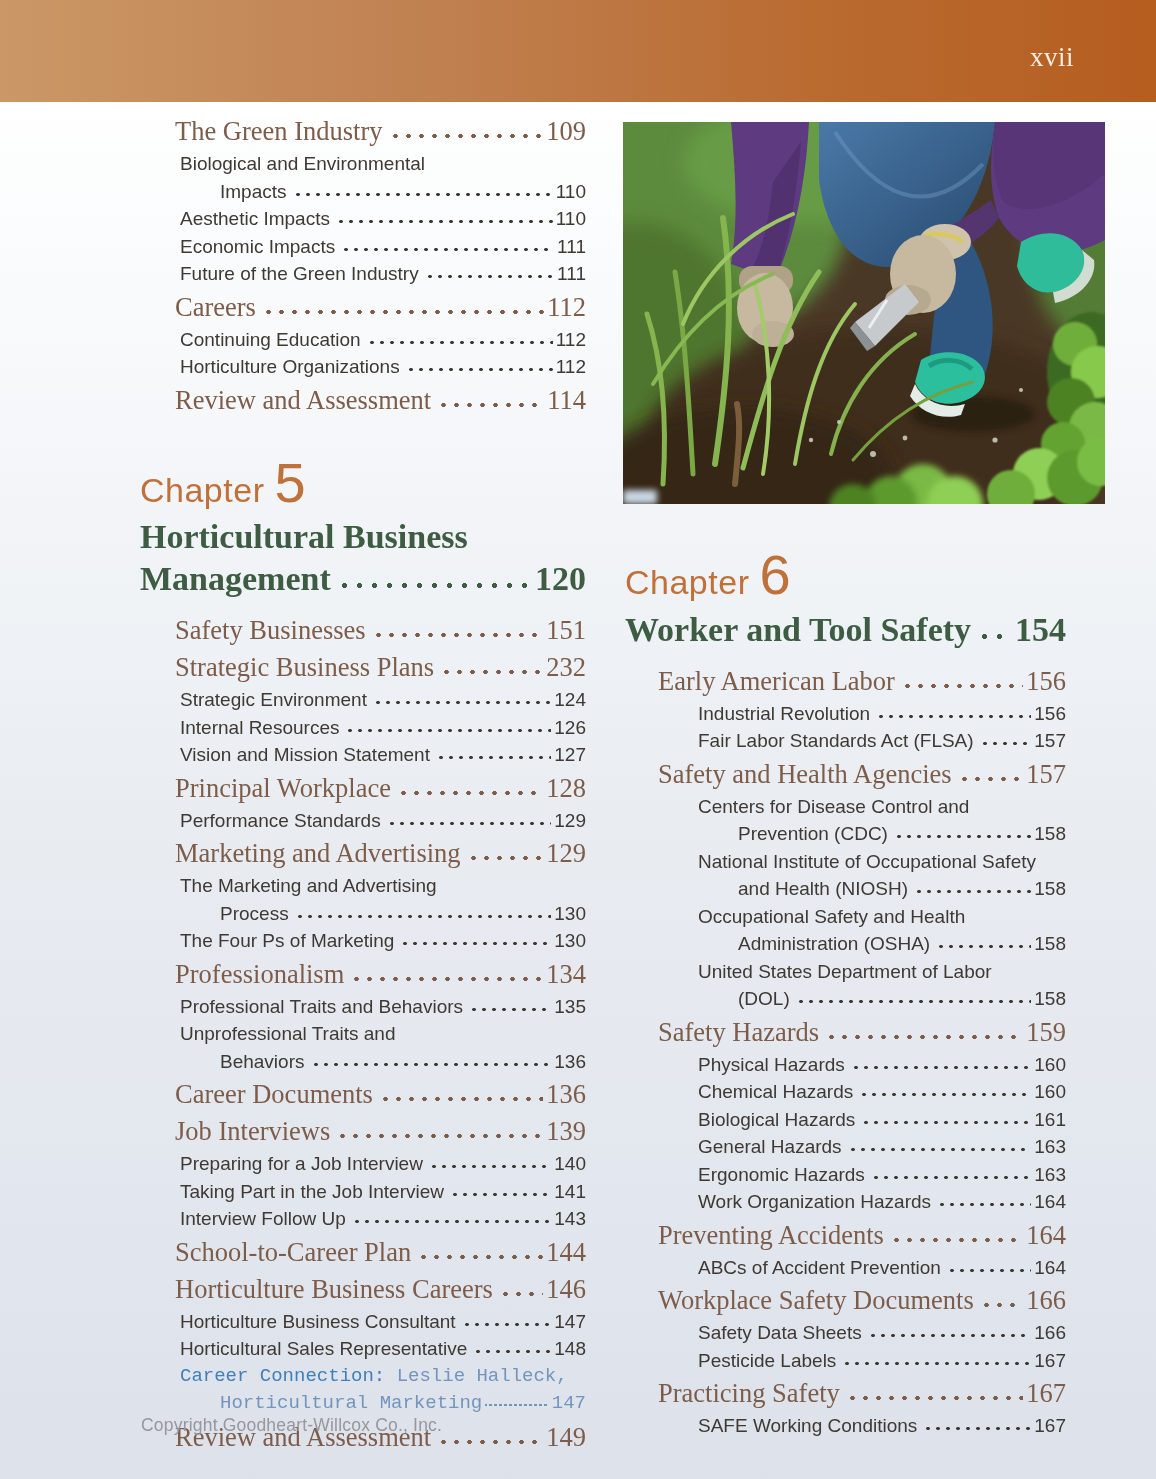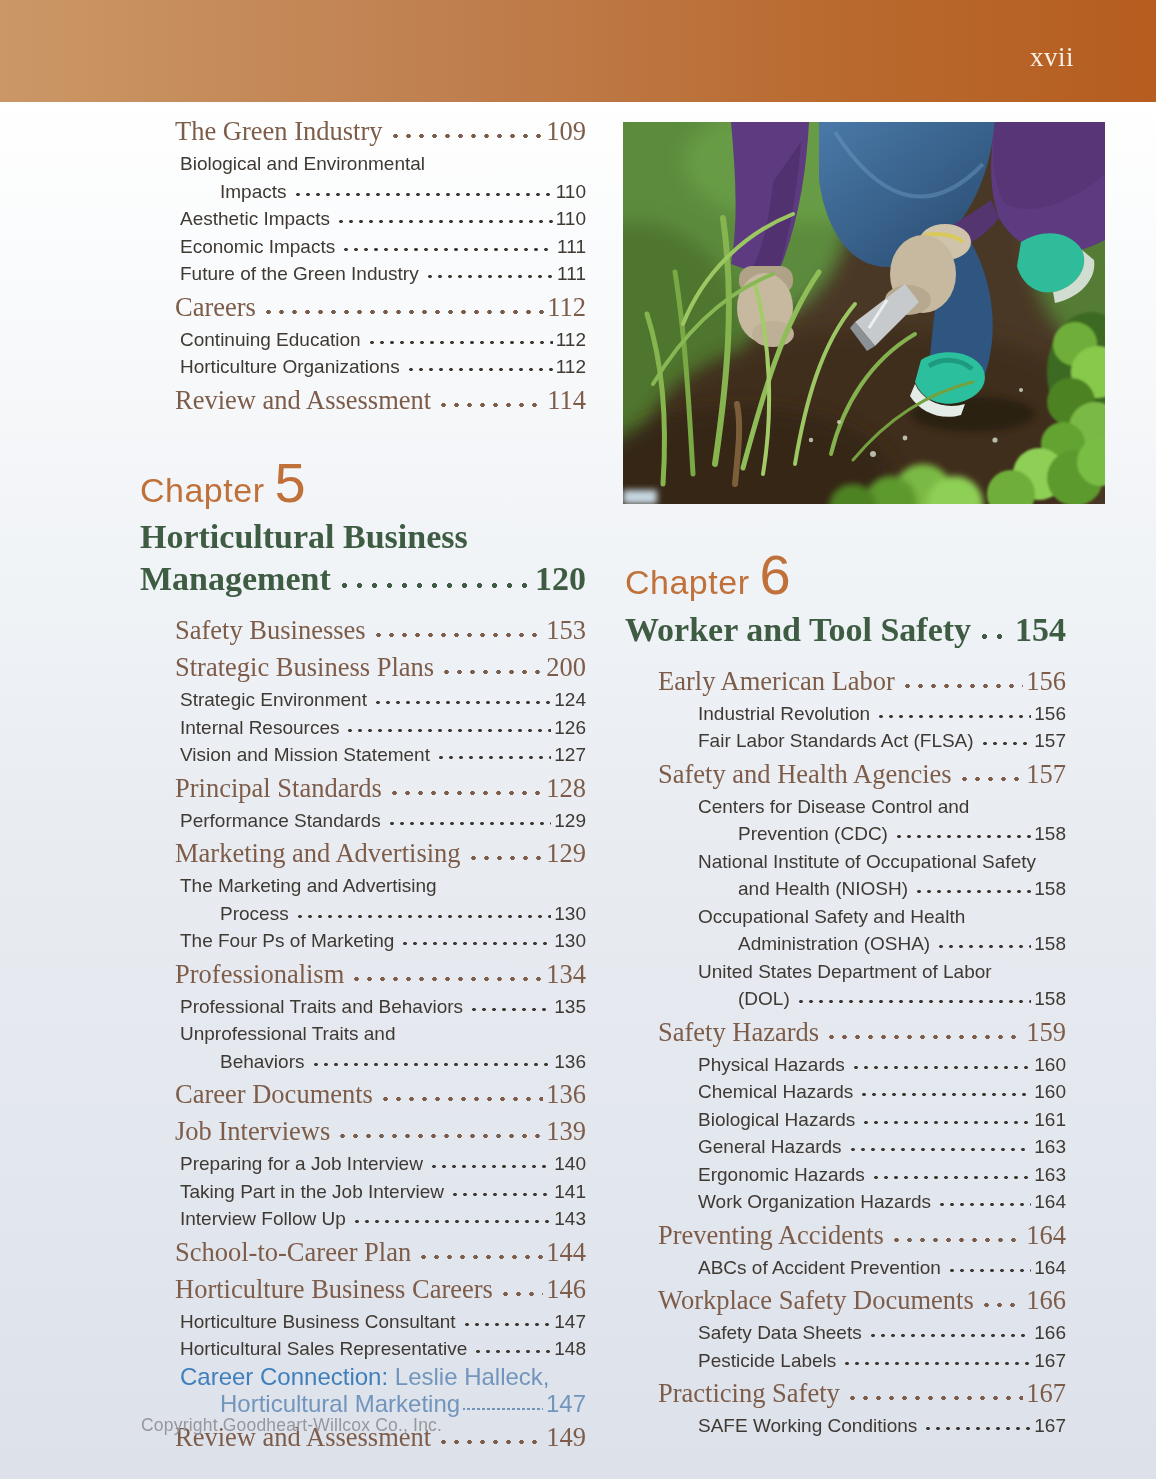--- a/index.html
+++ b/index.html
@@ -52,21 +52,21 @@
   .chapter-title{
     font-family:"Liberation Serif","DejaVu Serif",serif;font-weight:bold;
     font-size:34px;color:#3d5c42;line-height:42px;margin-top:4px;
   }
   .chapter-title .leader{
     background-image:radial-gradient(circle,#3d5c42 2.3px,rgba(0,0,0,0) 2.8px);
     background-size:15px 7px;height:.5em;
   }
   .chapter-title .page{margin-left:2px;}
   
-  .career{font-size:24px;line-height:27.5px;padding-left:var(--i2);white-space:nowrap;}
+  .career{font-size:19px;line-height:27.5px;padding-left:var(--i2);white-space:nowrap;font-family:Liberation Mono, monospace;}
   .career .clabel{color:#3f7fbc;}
   .career .cname{color:#7295bd;}
   .career .cline2{margin-left:40px;}
   .career .leader{
     background-image:radial-gradient(circle,#7295bd 1.15px,rgba(0,0,0,0) 1.5px);
     background-size:5px 4px;
   }
   .career .cpage{color:#7295bd;}
   
   .photo{
@@ -165,28 +165,28 @@
         <span class="page">120</span>
       </div>
     </div>
   </div>
 
   <div id="left-rows">
       <div class="entry lv1">
         <div class="trow">
           <span class="ttext">Safety Businesses</span>
           <span class="leader"></span>
-          <span class="page">153</span>
+          <span class="page">151</span>
         </div>
       </div>
       <div class="entry lv1">
         <div class="trow">
           <span class="ttext">Strategic Business Plans</span>
           <span class="leader"></span>
-          <span class="page">200</span>
+          <span class="page">232</span>
         </div>
       </div>
       <div class="entry lv2">
         <div class="trow">
           <span class="ttext">Strategic Environment</span>
           <span class="leader"></span>
           <span class="page">124</span>
         </div>
       </div>
       <div class="entry lv2">
@@ -198,21 +198,21 @@
       </div>
       <div class="entry lv2">
         <div class="trow">
           <span class="ttext">Vision and Mission Statement</span>
           <span class="leader"></span>
           <span class="page">127</span>
         </div>
       </div>
       <div class="entry lv1">
         <div class="trow">
-          <span class="ttext">Principal Standards</span>
+          <span class="ttext">Principal Workplace</span>
           <span class="leader"></span>
           <span class="page">128</span>
         </div>
       </div>
       <div class="entry lv2">
         <div class="trow">
           <span class="ttext">Performance Standards</span>
           <span class="leader"></span>
           <span class="page">129</span>
         </div>

